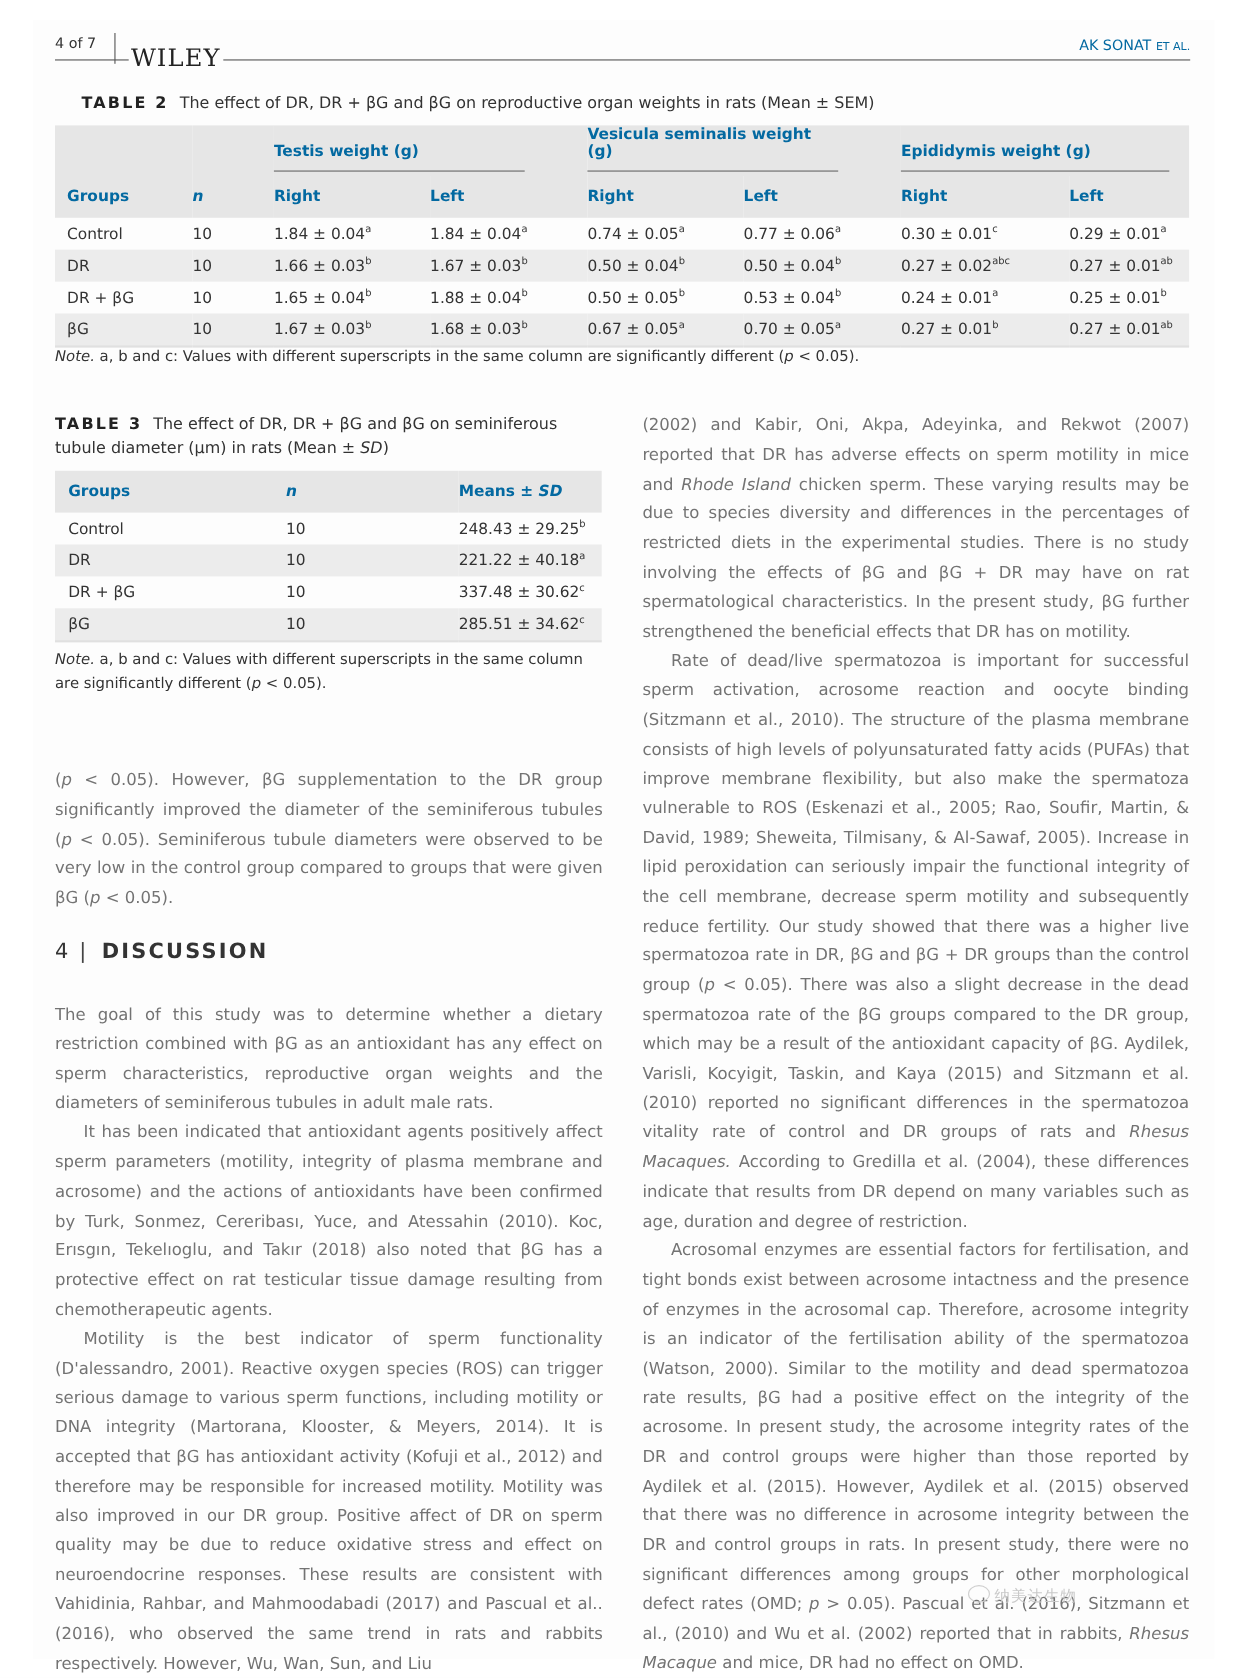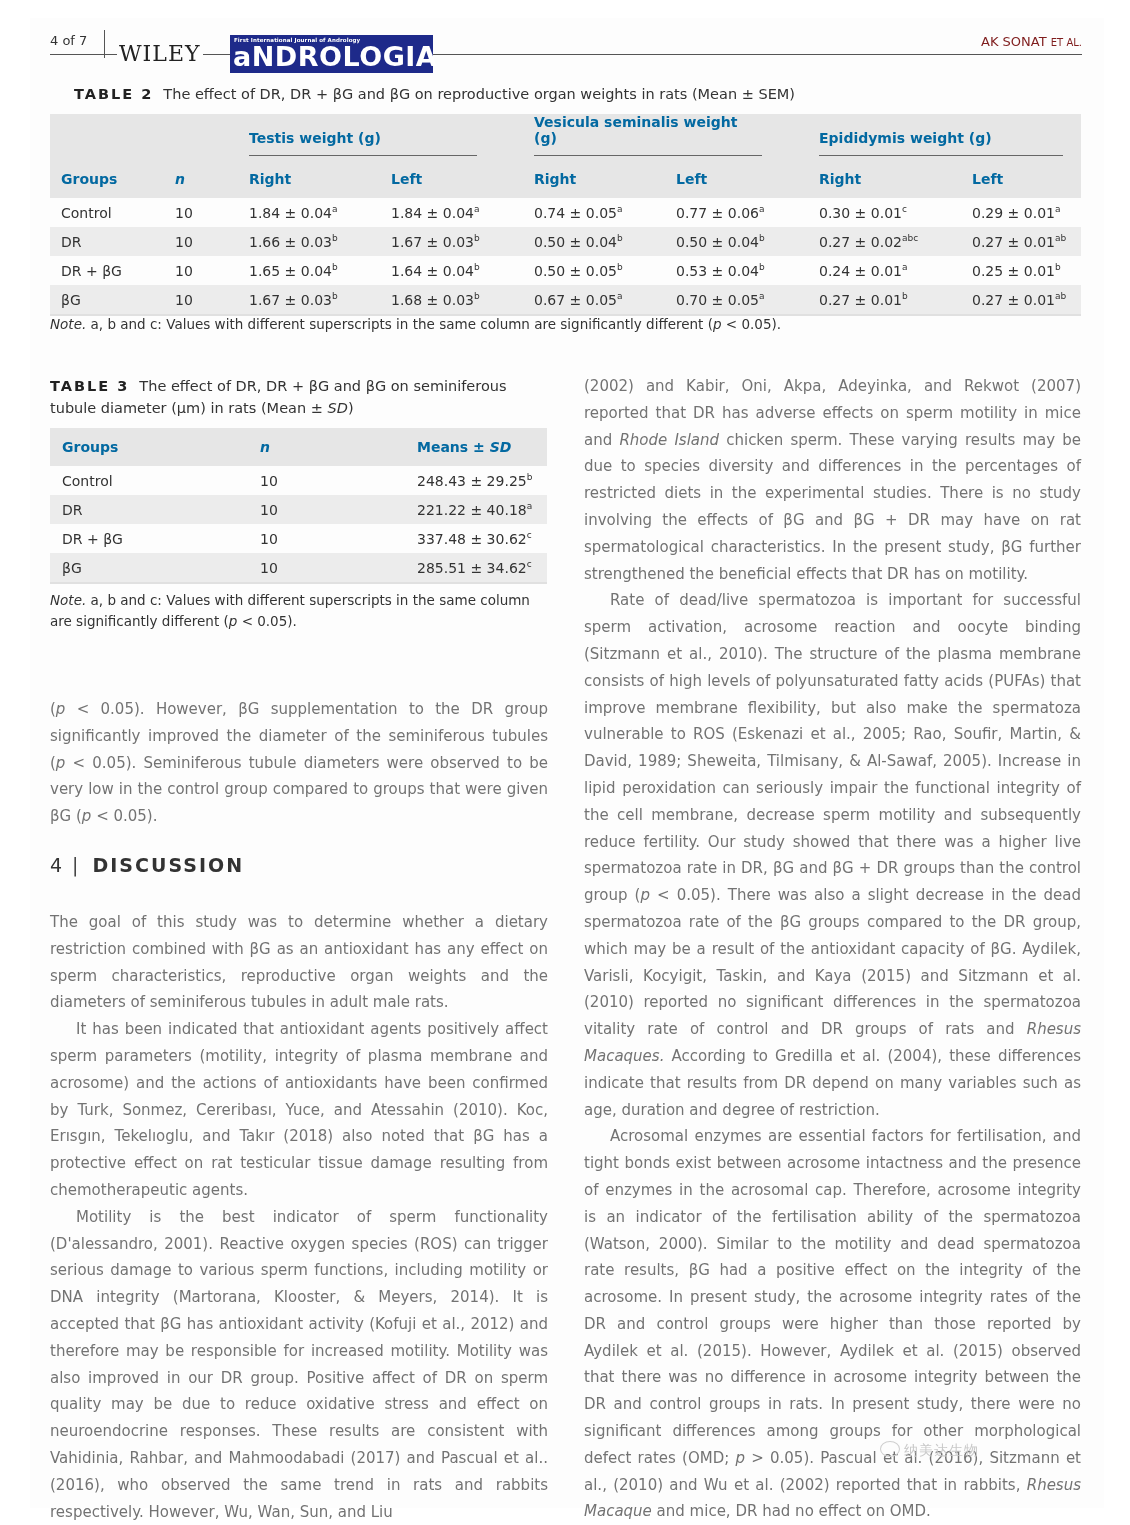--- a/index.html
+++ b/index.html
@@ -14,21 +14,21 @@
   }
   
   .running-head { position: absolute; left: 50px; top: 24px; width: 1032px; height: 56px; }
   .page-num { position: absolute; left: 0; top: 9px; font-size: 13px; color: #333; }
   .head-sep { position: absolute; left: 54px; top: 6px; width: 1px; height: 28px; background: #555; }
   .head-rule { position: absolute; left: 0; top: 30px; width: 1032px; height: 1px; background: #555; }
   .wiley { position: absolute; left: 67px; top: 17px; font-family: "DejaVu Serif", serif; font-size: 22px; letter-spacing: 1px; color: #222; background: #fdfdfd; padding: 0 2px; }
   .journal-badge { position: absolute; left: 180px; top: 11px; width: 203px; height: 38px; background: #1e2a8a; color: #fff; }
   .journal-sub { position: absolute; left: 4px; top: 2px; font-size: 5.5px; font-weight: bold; letter-spacing: 0.1px; white-space: nowrap; }
   .journal-name { position: absolute; left: 3px; top: 6px; font-size: 27px; font-weight: bold; letter-spacing: 0.5px; line-height: 32px; white-space: nowrap; }
-  .author-head { position: absolute; right: 0; top: 10px; font-size: 13px; color: #7f1d1d; }
+  .author-head { position: absolute; right: 0; top: 10px; font-size: 13px; color: #0369a1; }
   .author-head .sc { font-size: 10px; }
 
   
   .tbl-caption { font-size: 14.5px; color: #333; line-height: 22px; }
   .tbl-caption .tlabel { font-weight: bold; letter-spacing: 2px; margin-right: 10px; color: #222; }
   table { border-collapse: collapse; font-size: 14px; color: #333; }
   td, th { text-align: left; font-weight: normal; padding: 0; }
   thead th { font-weight: bold; color: #0369a1; }
   sup { font-size: 9px; vertical-align: 6px; line-height: 0; }
   .note { font-size: 13.5px; color: #333; line-height: 21px; }
@@ -84,24 +84,20 @@
 </head>
 <body>
 
 <div class="page-shade"></div>
 
 <div class="running-head">
   <div class="head-rule"></div>
   <span class="page-num">4 of 7</span>
   <div class="head-sep"></div>
   <span class="wiley">WILEY</span>
-  <div class="journal-badge">
-    <span class="journal-sub">First International Journal of Andrology</span>
-    <span class="journal-name">aNDROLOGIA</span>
-  </div>
   <span class="author-head"><span>AK SONAT</span> <span class="sc">ET AL.</span></span>
 </div>
 
 <div class="tbl-caption t2-caption">
   <span class="tlabel">TABLE 2</span><span>The effect of DR, DR + βG and βG on reproductive organ weights in rats (Mean ± SEM)</span>
 </div>
 <table class="t2">
   <thead>
     <tr class="grp">
       <th class="c0"></th>
@@ -139,21 +135,21 @@
       <td><span>1.67 ± 0.03</span><sup>b</sup></td>
       <td><span>0.50 ± 0.04</span><sup>b</sup></td>
       <td><span>0.50 ± 0.04</span><sup>b</sup></td>
       <td><span>0.27 ± 0.02</span><sup>abc</sup></td>
       <td><span>0.27 ± 0.01</span><sup>ab</sup></td>
     </tr>
     <tr>
       <td class="c0">DR + βG</td>
       <td class="c1">10</td>
       <td><span>1.65 ± 0.04</span><sup>b</sup></td>
-      <td><span>1.64 ± 0.04</span><sup>b</sup></td>
+      <td><span>1.88 ± 0.04</span><sup>b</sup></td>
       <td><span>0.50 ± 0.05</span><sup>b</sup></td>
       <td><span>0.53 ± 0.04</span><sup>b</sup></td>
       <td><span>0.24 ± 0.01</span><sup>a</sup></td>
       <td><span>0.25 ± 0.01</span><sup>b</sup></td>
     </tr>
     <tr>
       <td class="c0">βG</td>
       <td class="c1">10</td>
       <td><span>1.67 ± 0.03</span><sup>b</sup></td>
       <td><span>1.68 ± 0.03</span><sup>b</sup></td>

